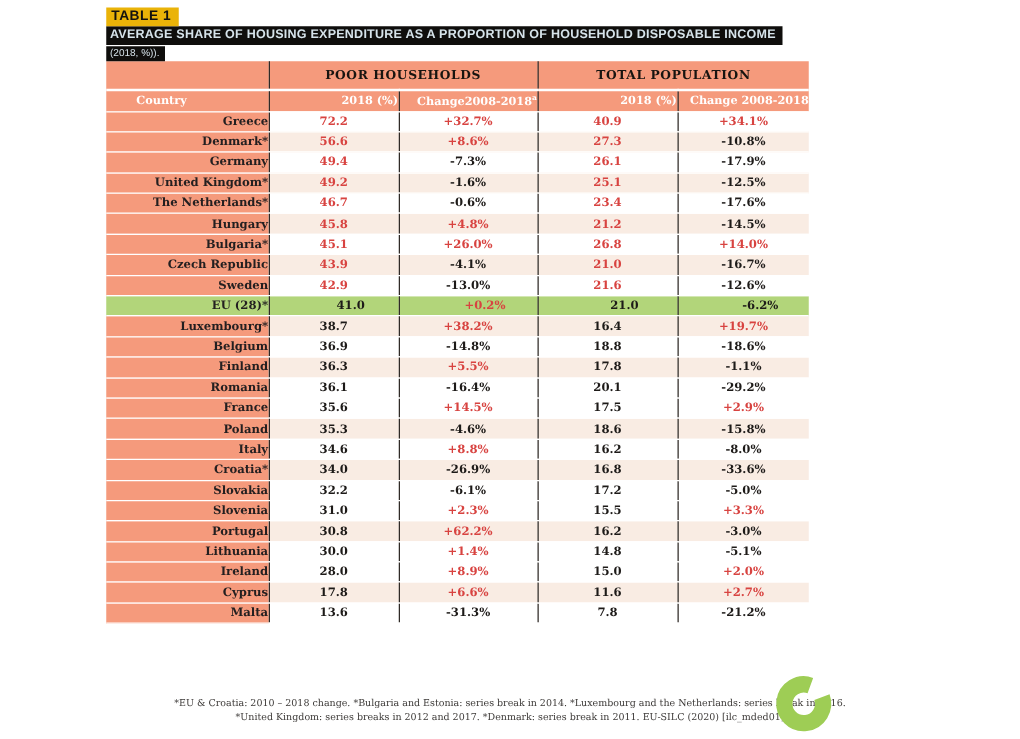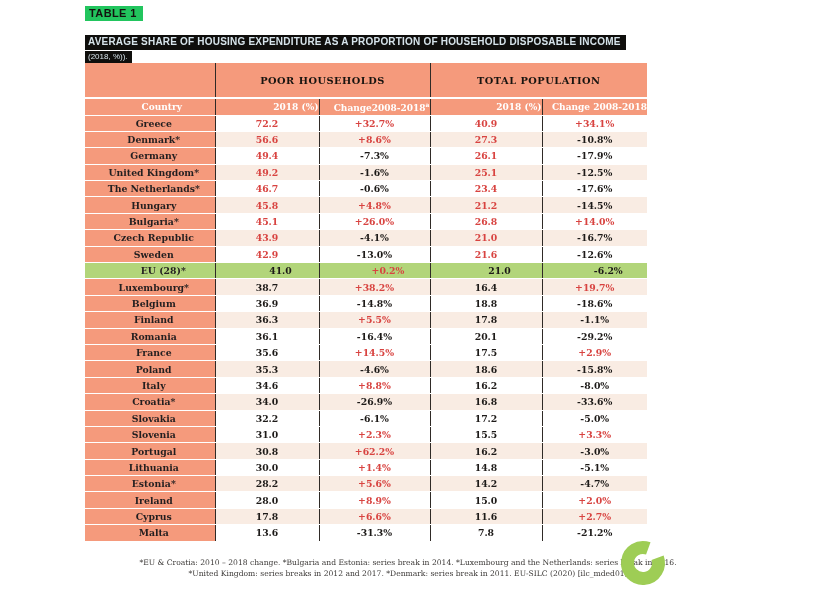--- a/index.html
+++ b/index.html
@@ -4,59 +4,59 @@
 <style>
   * { box-sizing: border-box; }
   html,body { margin:0; padding:0; }
   body {
     width:816px; height:591px; background:#ffffff; position:relative;
     overflow:hidden; font-family:"Liberation Sans", sans-serif;
   }
   .page { position:absolute; left:85px; top:3px; width:562px; }
 
   .table-label {
-    display:inline-block; background:#22c55e; color:#14120f;
+    display:inline-block; background:#eab308; color:#14120f;
     font-weight:bold; font-size:11px; line-height:13px; padding:1px 6px 1px 4px;
     letter-spacing:.4px;
   }
   .title-bar {
     display:block; float:left; clear:left; background:#0f0e0c; color:#d6e3ea;
     font-weight:bold; font-size:10px; line-height:12px; padding:1px 5px 2px 3px;
-    letter-spacing:.2px; white-space:nowrap; margin-top:14px;
+    letter-spacing:.2px; white-space:nowrap; margin-top:0;
   }
   .subtitle-chip {
     display:block; float:left; clear:left; background:#0f0e0c; color:#d6e3ea;
     font-weight:normal; font-size:8px; line-height:9px; padding:1px 4px 2px 3px;
     margin-top:1px;
   }
 
   table {
     clear:both; border-collapse:collapse; table-layout:fixed; width:562px;
     margin-top:4px; font-family:"DejaVu Serif","Liberation Serif",serif;
   }
   th, td { padding:0; }
   .gh {
     background:#f59a7c; color:#181410; font-size:9.8px; font-weight:bold;
-    height:35px; letter-spacing:.5px; border-bottom:2px solid #ffffff;
+    height:23px; letter-spacing:.5px; border-bottom:2px solid #ffffff;
     text-align:center;
   }
   .ch {
     background:#f59a7c; color:#ffffff; font-weight:bold; font-size:9px;
     height:17px; text-align:right; border-bottom:1px solid #ffffff;
   }
   .ch sup { font-size:6px; }
-  .country-h { text-align:center; padding-left:24px; }
+  .country-h { text-align:left; padding-left:24px; }
   .bl { border-left:1px solid #2f2a26; }
 
   td {
     height:16.4px; font-size:9.3px; font-weight:bold; text-align:center;
     color:#1d1a18; border-bottom:1px solid #ffffff;
   }
   td.country {
-    background:#f59a7c; text-align:center; padding-left:8px; color:#231f20;
+    background:#f59a7c; text-align:right; padding-left:8px; color:#231f20;
   }
   tr.alt td.v { background:#f9ece3; }
   tr.eu td, tr.eu td.v, tr.eu td.country { background:#b2d57a;padding-left:27px; }
   .red { color:#d84340; }
 
   .footnotes {
     position:absolute; left:0; right:0; top:558px; text-align:center;
     font-family:"DejaVu Serif","Liberation Serif",serif;
     font-size:7.6px; line-height:1.4; color:#3d3a38;
   }
@@ -240,27 +240,20 @@
           <td class="v bl">16.2</td>
           <td class="v bl">-3.0%</td>
         </tr>
         <tr class="">
           <td class="country">Lithuania</td>
           <td class="v bl">30.0</td>
           <td class="v red bl">+1.4%</td>
           <td class="v bl">14.8</td>
           <td class="v bl">-5.1%</td>
         </tr>
-        <tr class="alt">
-          <td class="country">Estonia*</td>
-          <td class="v bl">28.2</td>
-          <td class="v red bl">+5.6%</td>
-          <td class="v bl">14.2</td>
-          <td class="v bl">-4.7%</td>
-        </tr>
         <tr class="">
           <td class="country">Ireland</td>
           <td class="v bl">28.0</td>
           <td class="v red bl">+8.9%</td>
           <td class="v bl">15.0</td>
           <td class="v red bl">+2.0%</td>
         </tr>
         <tr class="alt">
           <td class="country">Cyprus</td>
           <td class="v bl">17.8</td>

